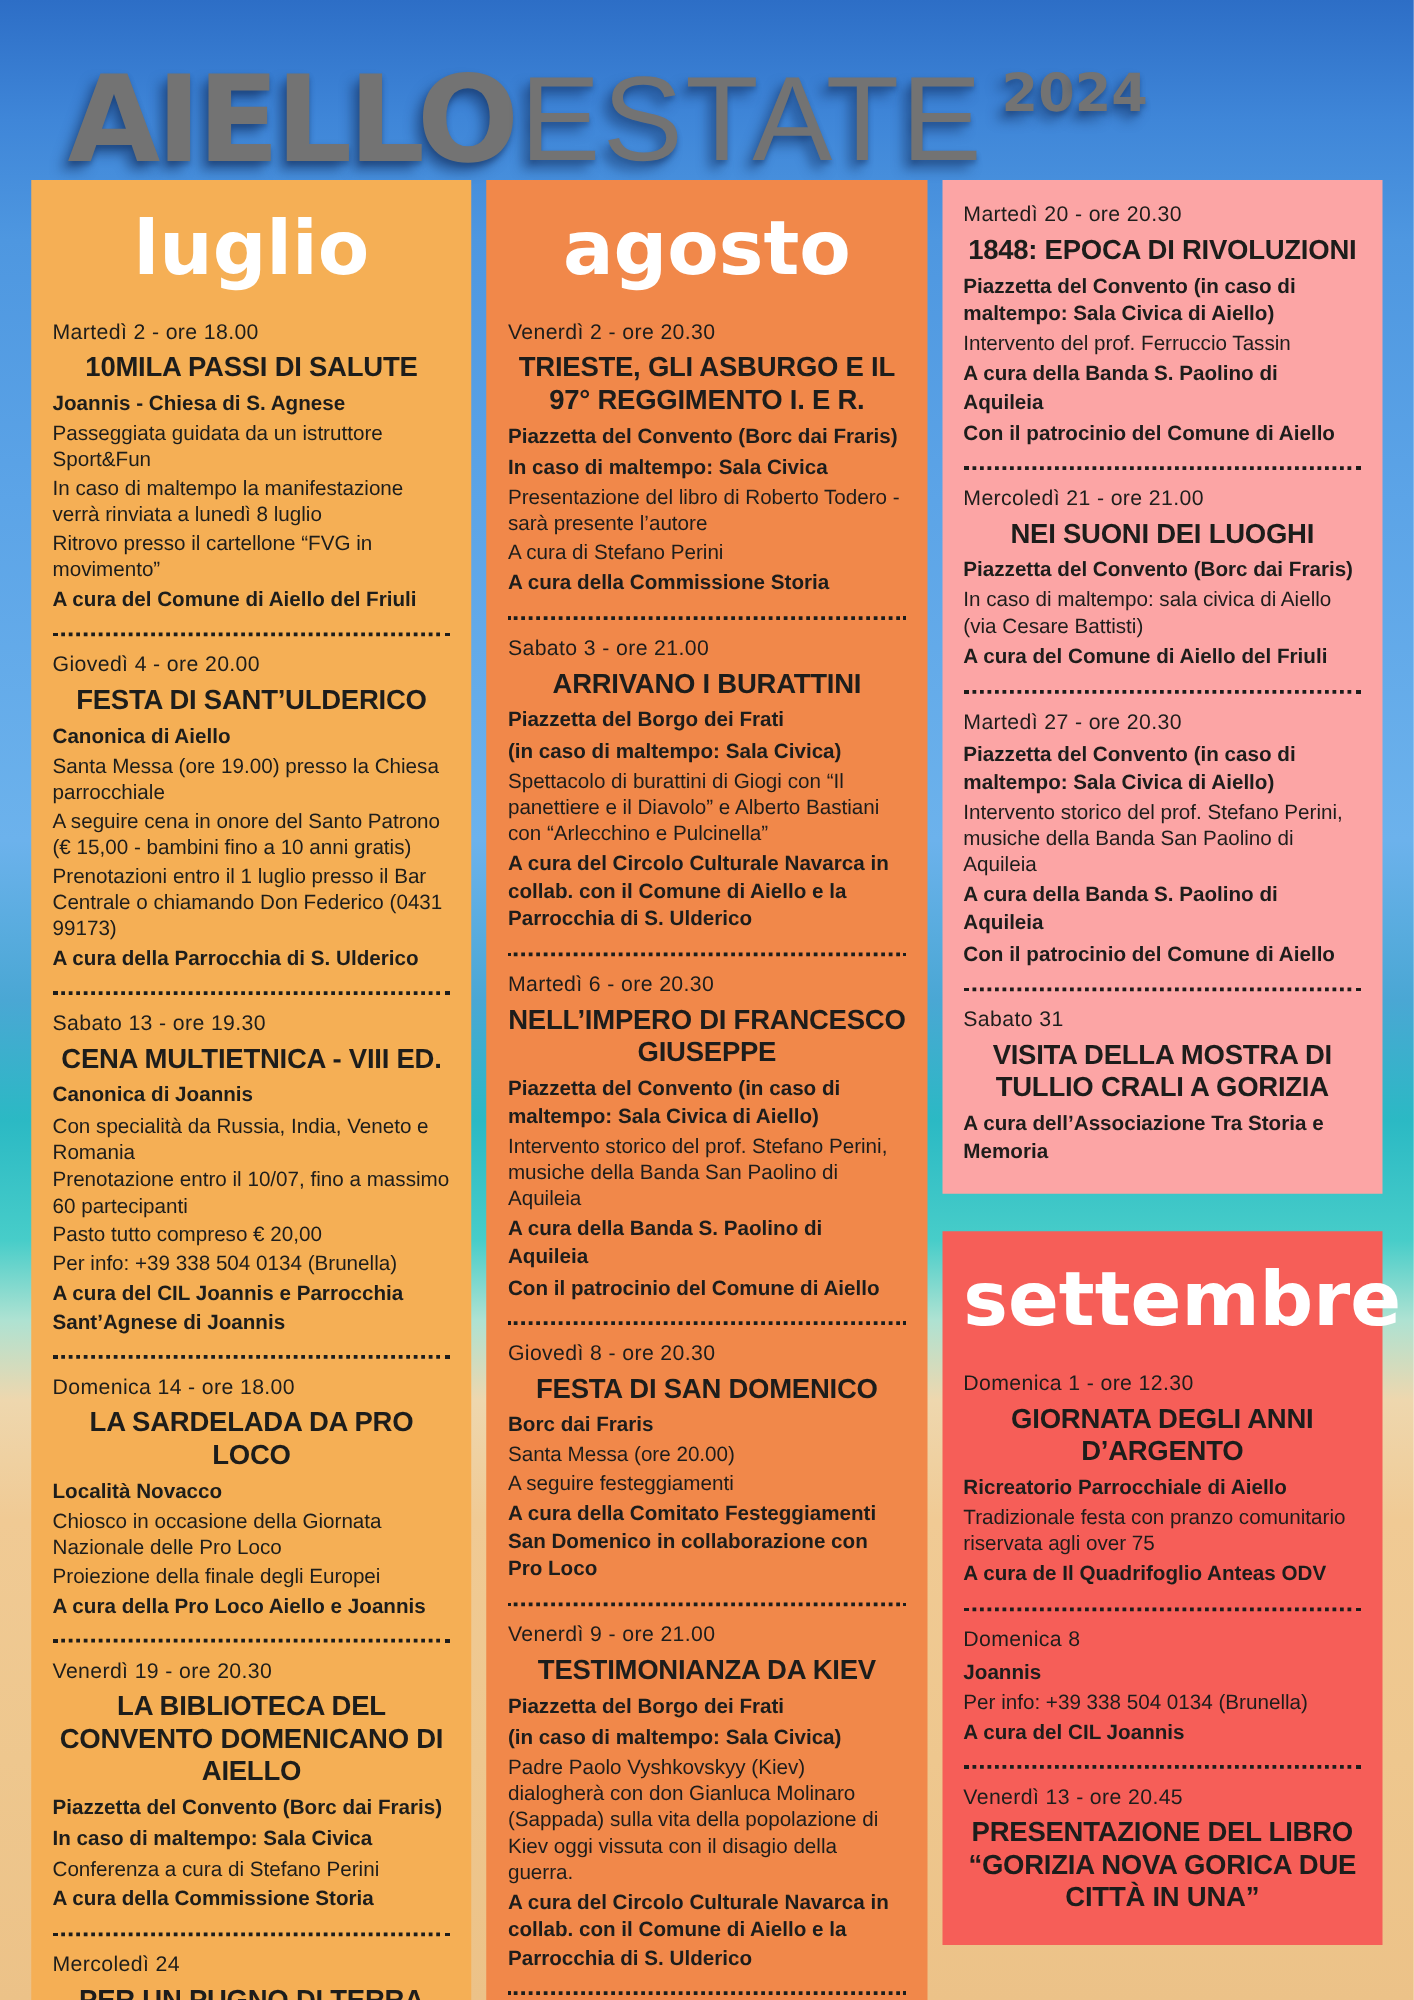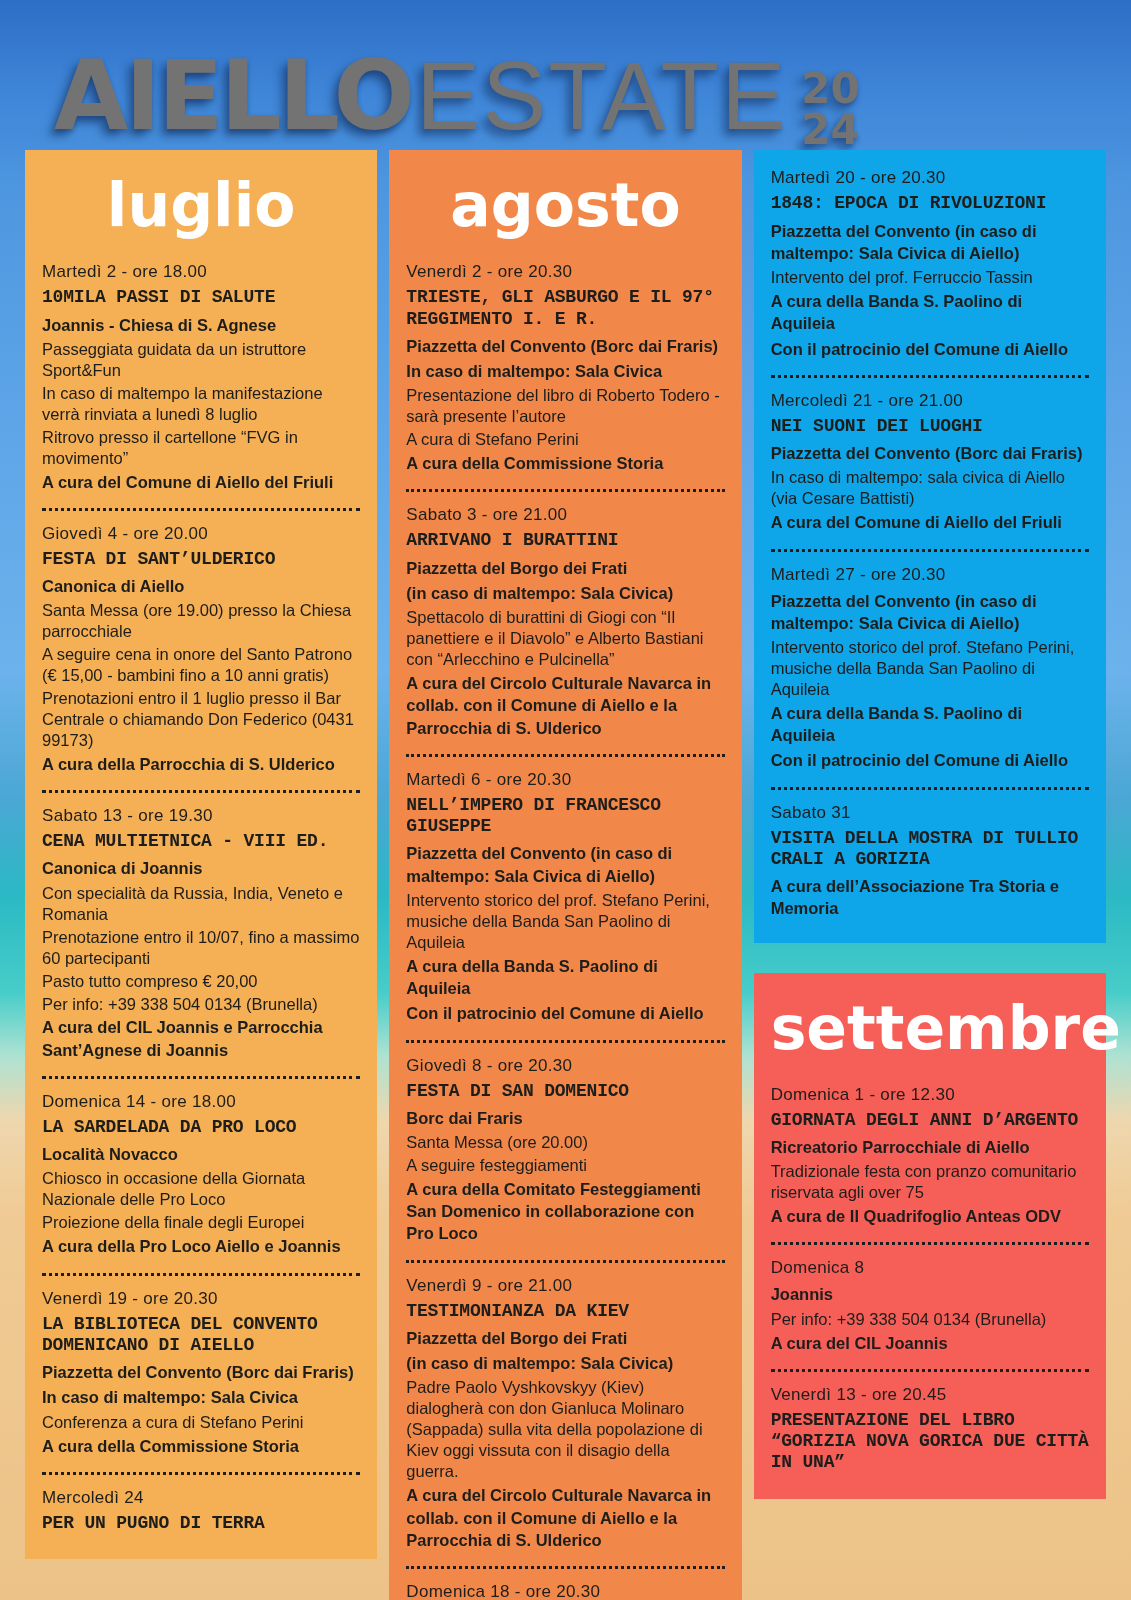--- a/index.html
+++ b/index.html
@@ -16,32 +16,32 @@
 
   
   .header{ height:212px; padding:48px 0 0 54px; display:flex; align-items:flex-start; }
   .title-line{ display:flex; align-items:flex-start;
     color:#737373;
     text-shadow:-6px 7px 9px rgba(16,42,88,.50), 0 3px 4px rgba(16,42,88,.35); }
   .brand{ font-family:"DejaVu Sans", sans-serif; font-weight:800; font-size:96px;
     letter-spacing:-3px; line-height:1; }
   .rest{ font-family:"Liberation Sans", sans-serif; font-weight:400; font-size:96px;
     letter-spacing:2px; line-height:1; margin-left:4px; }
-  .year{ margin-left:14px; margin-top:20px; font-family:"DejaVu Sans", sans-serif;
-    font-weight:700; font-size:42px; line-height:.98; display:flex; flex-direction:column; }
+  .year{ margin-left:14px; margin-top:6px; font-family:"DejaVu Sans", sans-serif;
+    font-weight:700; font-size:42px; line-height:.98; display:flex; }
 
   
   .cards-row{ display:flex; gap:12px; padding:0 25px; align-items:flex-start; }
   .column{ flex:1 1 0; display:flex; flex-direction:column; gap:30px; min-width:0; }
   .event-card{ width:100%; padding:16px 17px 20px; color:#1d1d1b; }
   .month-title{ font-family:"DejaVu Sans", sans-serif; font-weight:700; font-size:60px;
     color:#ffffff; text-align:center; margin:4px 0 22px; letter-spacing:0; }
   .event-date{ font-size:17px; font-weight:500; letter-spacing:.3px; margin:2px 0 5px; }
-  .event-title{ font-family:Liberation Mono, monospace; font-size:18px; font-weight:800;
-    line-height:1.18; margin:0 0 5px; letter-spacing:-.2px; }
+  .event-title{ font-family:Liberation Sans, sans-serif; font-size:22px; font-weight:800;
+    line-height:1.18; margin:0 0 5px; letter-spacing:-.2px;text-align:center; }
   .line{ font-size:16.5px; line-height:1.27; margin:0 0 2px; }
   .line.bold{ font-weight:700; margin:2px 0 3px; line-height:1.35; }
   .separator{ border-top:3px dotted #1d1d1b; margin:15px 0 13px; height:0; }
 </style>
 </head>
 <body>
 
 <div class="poster">
 
   <div class="header">
@@ -162,21 +162,21 @@
             <p class="line">Padre Paolo Vyshkovskyy (Kiev) dialogherà con don Gianluca Molinaro (Sappada) sulla vita della popolazione di Kiev oggi vissuta con il disagio della guerra.</p>
             <p class="line bold">A cura del Circolo Culturale Navarca in collab. con il Comune di Aiello e la Parrocchia di S. Ulderico</p>
           </article>
           <div class="separator"></div>
           <article class="event">
             <div class="event-date">Domenica 18 - ore 20.30</div>
           </article>
         </section>
       </div>
     <div class="column">
-        <section class="event-card" style="background: #0ea5e9;">
+        <section class="event-card" style="background: #fca5a5;">
           <article class="event">
             <div class="event-date">Martedì 20 - ore 20.30</div>
             <h3 class="event-title">1848: EPOCA DI RIVOLUZIONI</h3>
             <p class="line bold">Piazzetta del Convento (in caso di maltempo: Sala Civica di Aiello)</p>
             <p class="line">Intervento del prof. Ferruccio Tassin</p>
             <p class="line bold">A cura della Banda S. Paolino di Aquileia</p>
             <p class="line bold">Con il patrocinio del Comune di Aiello</p>
           </article>
           <div class="separator"></div>
           <article class="event">

